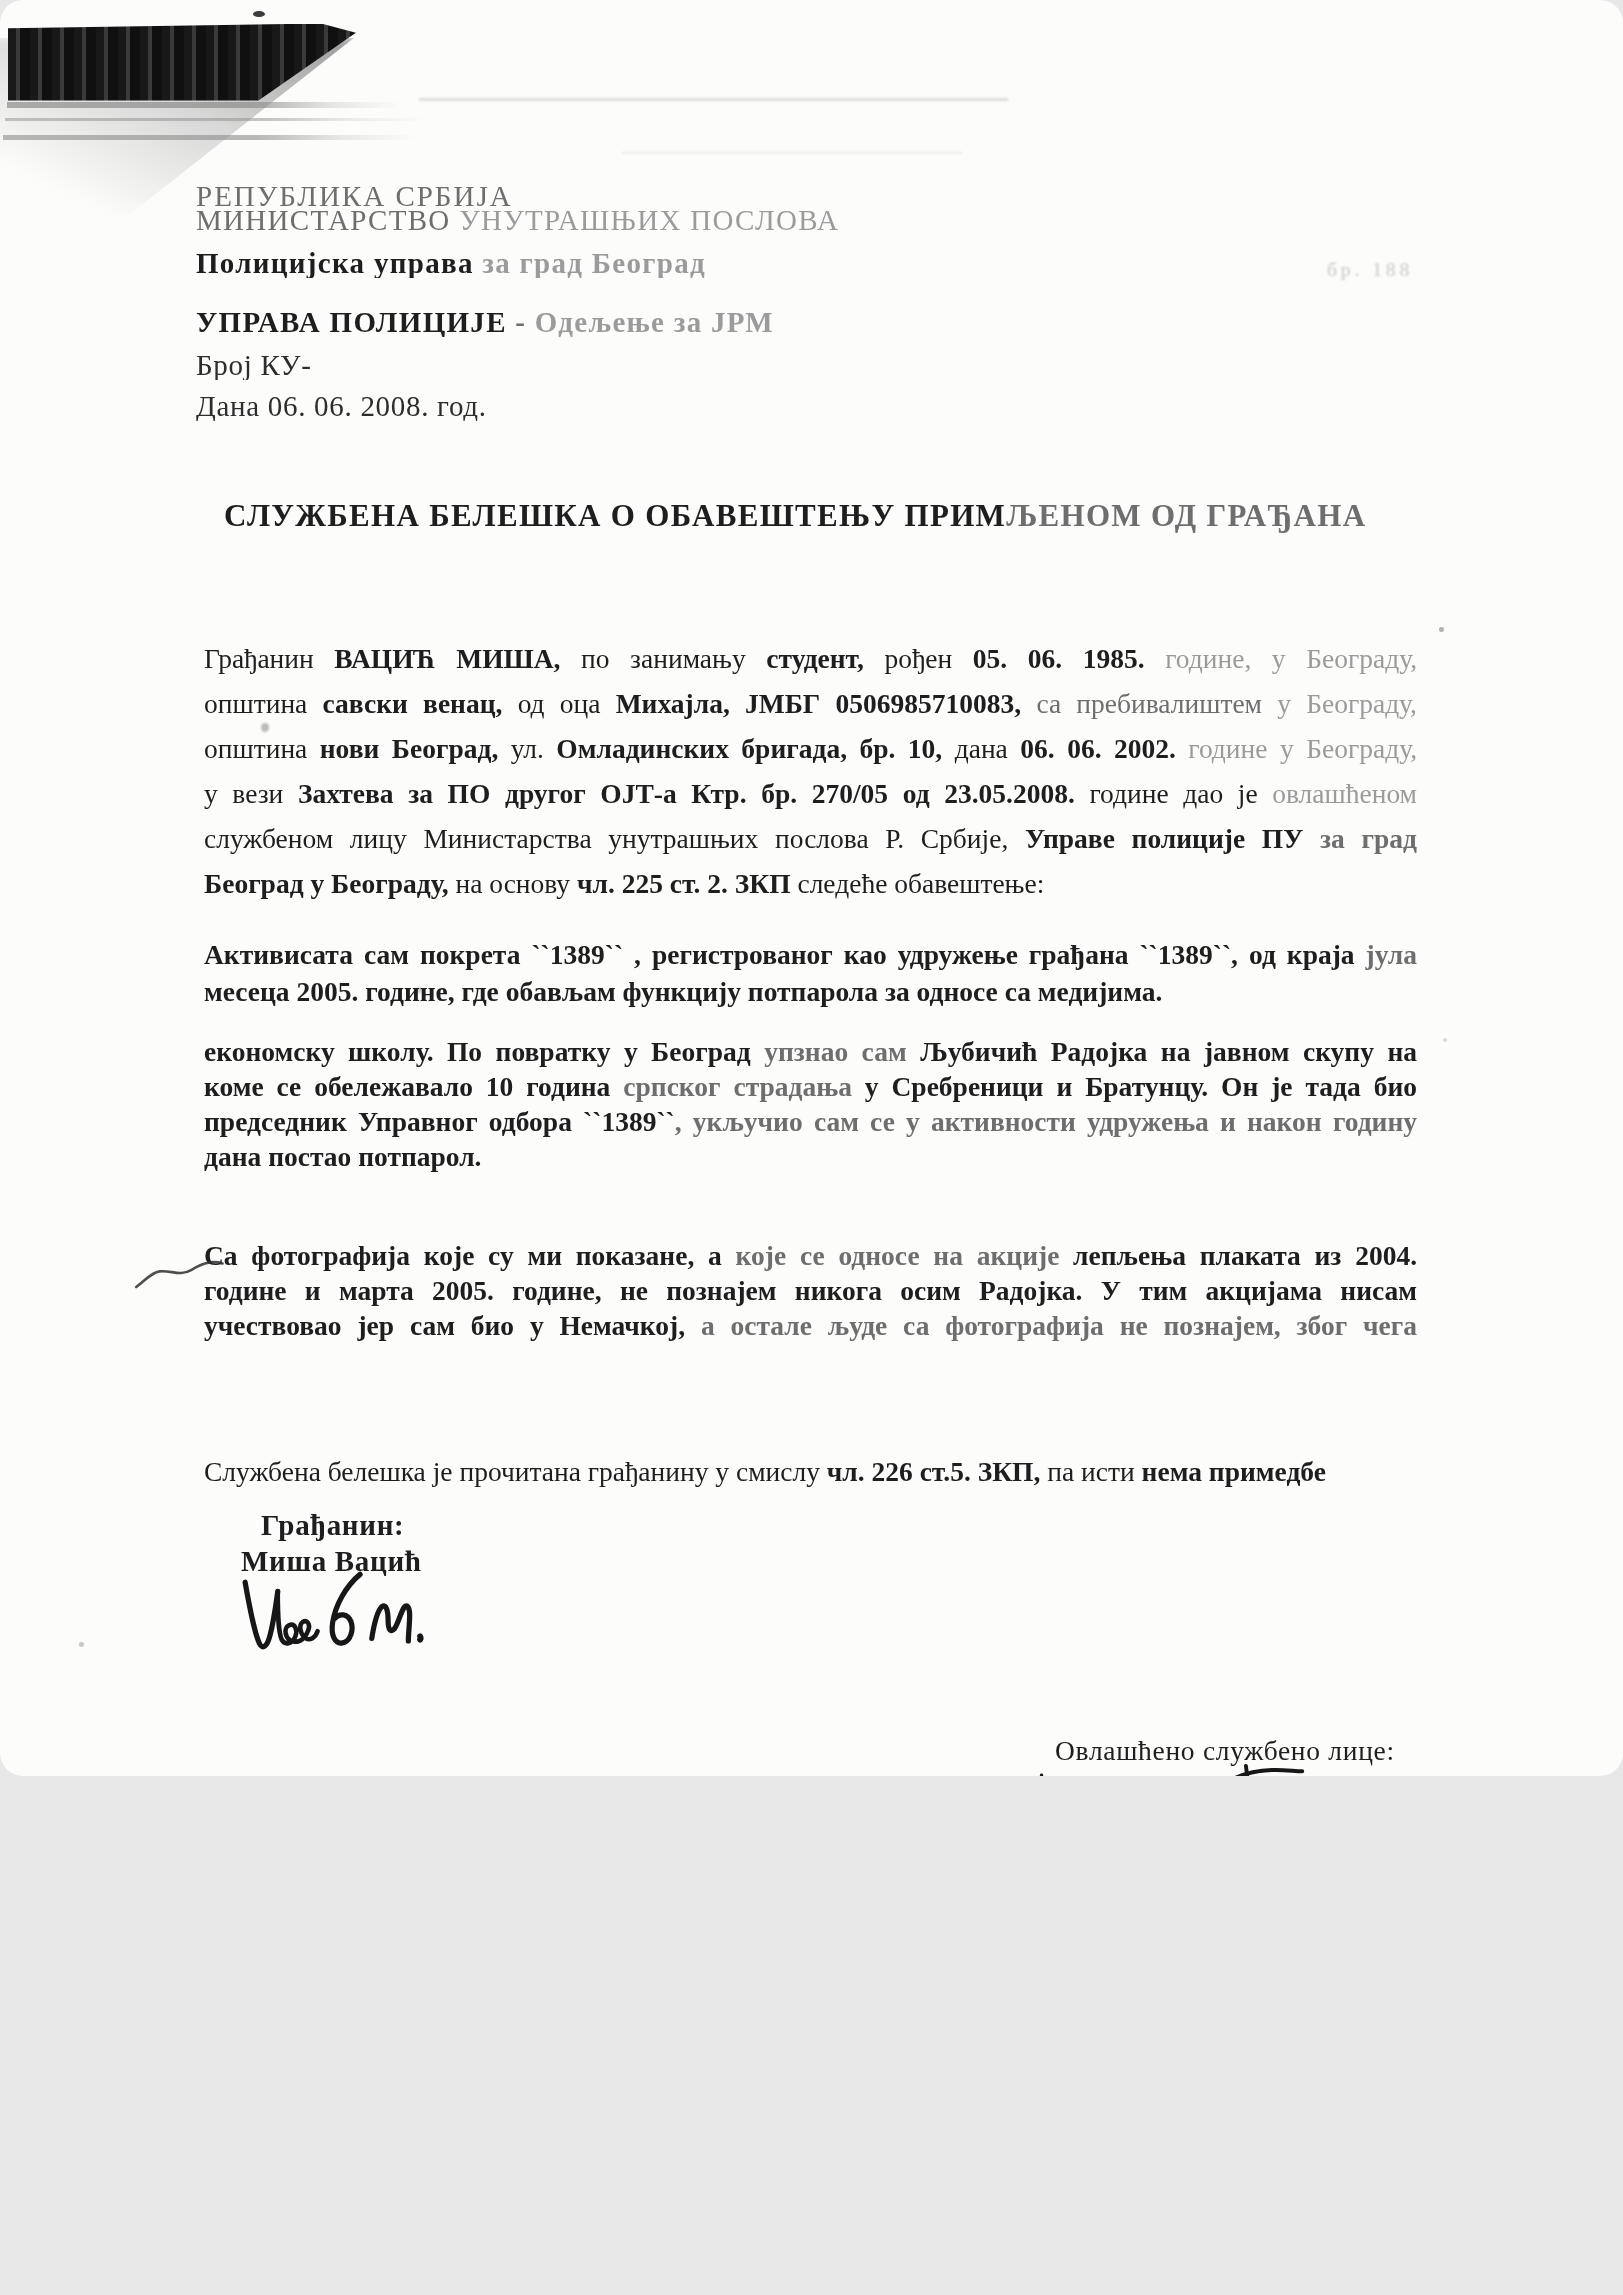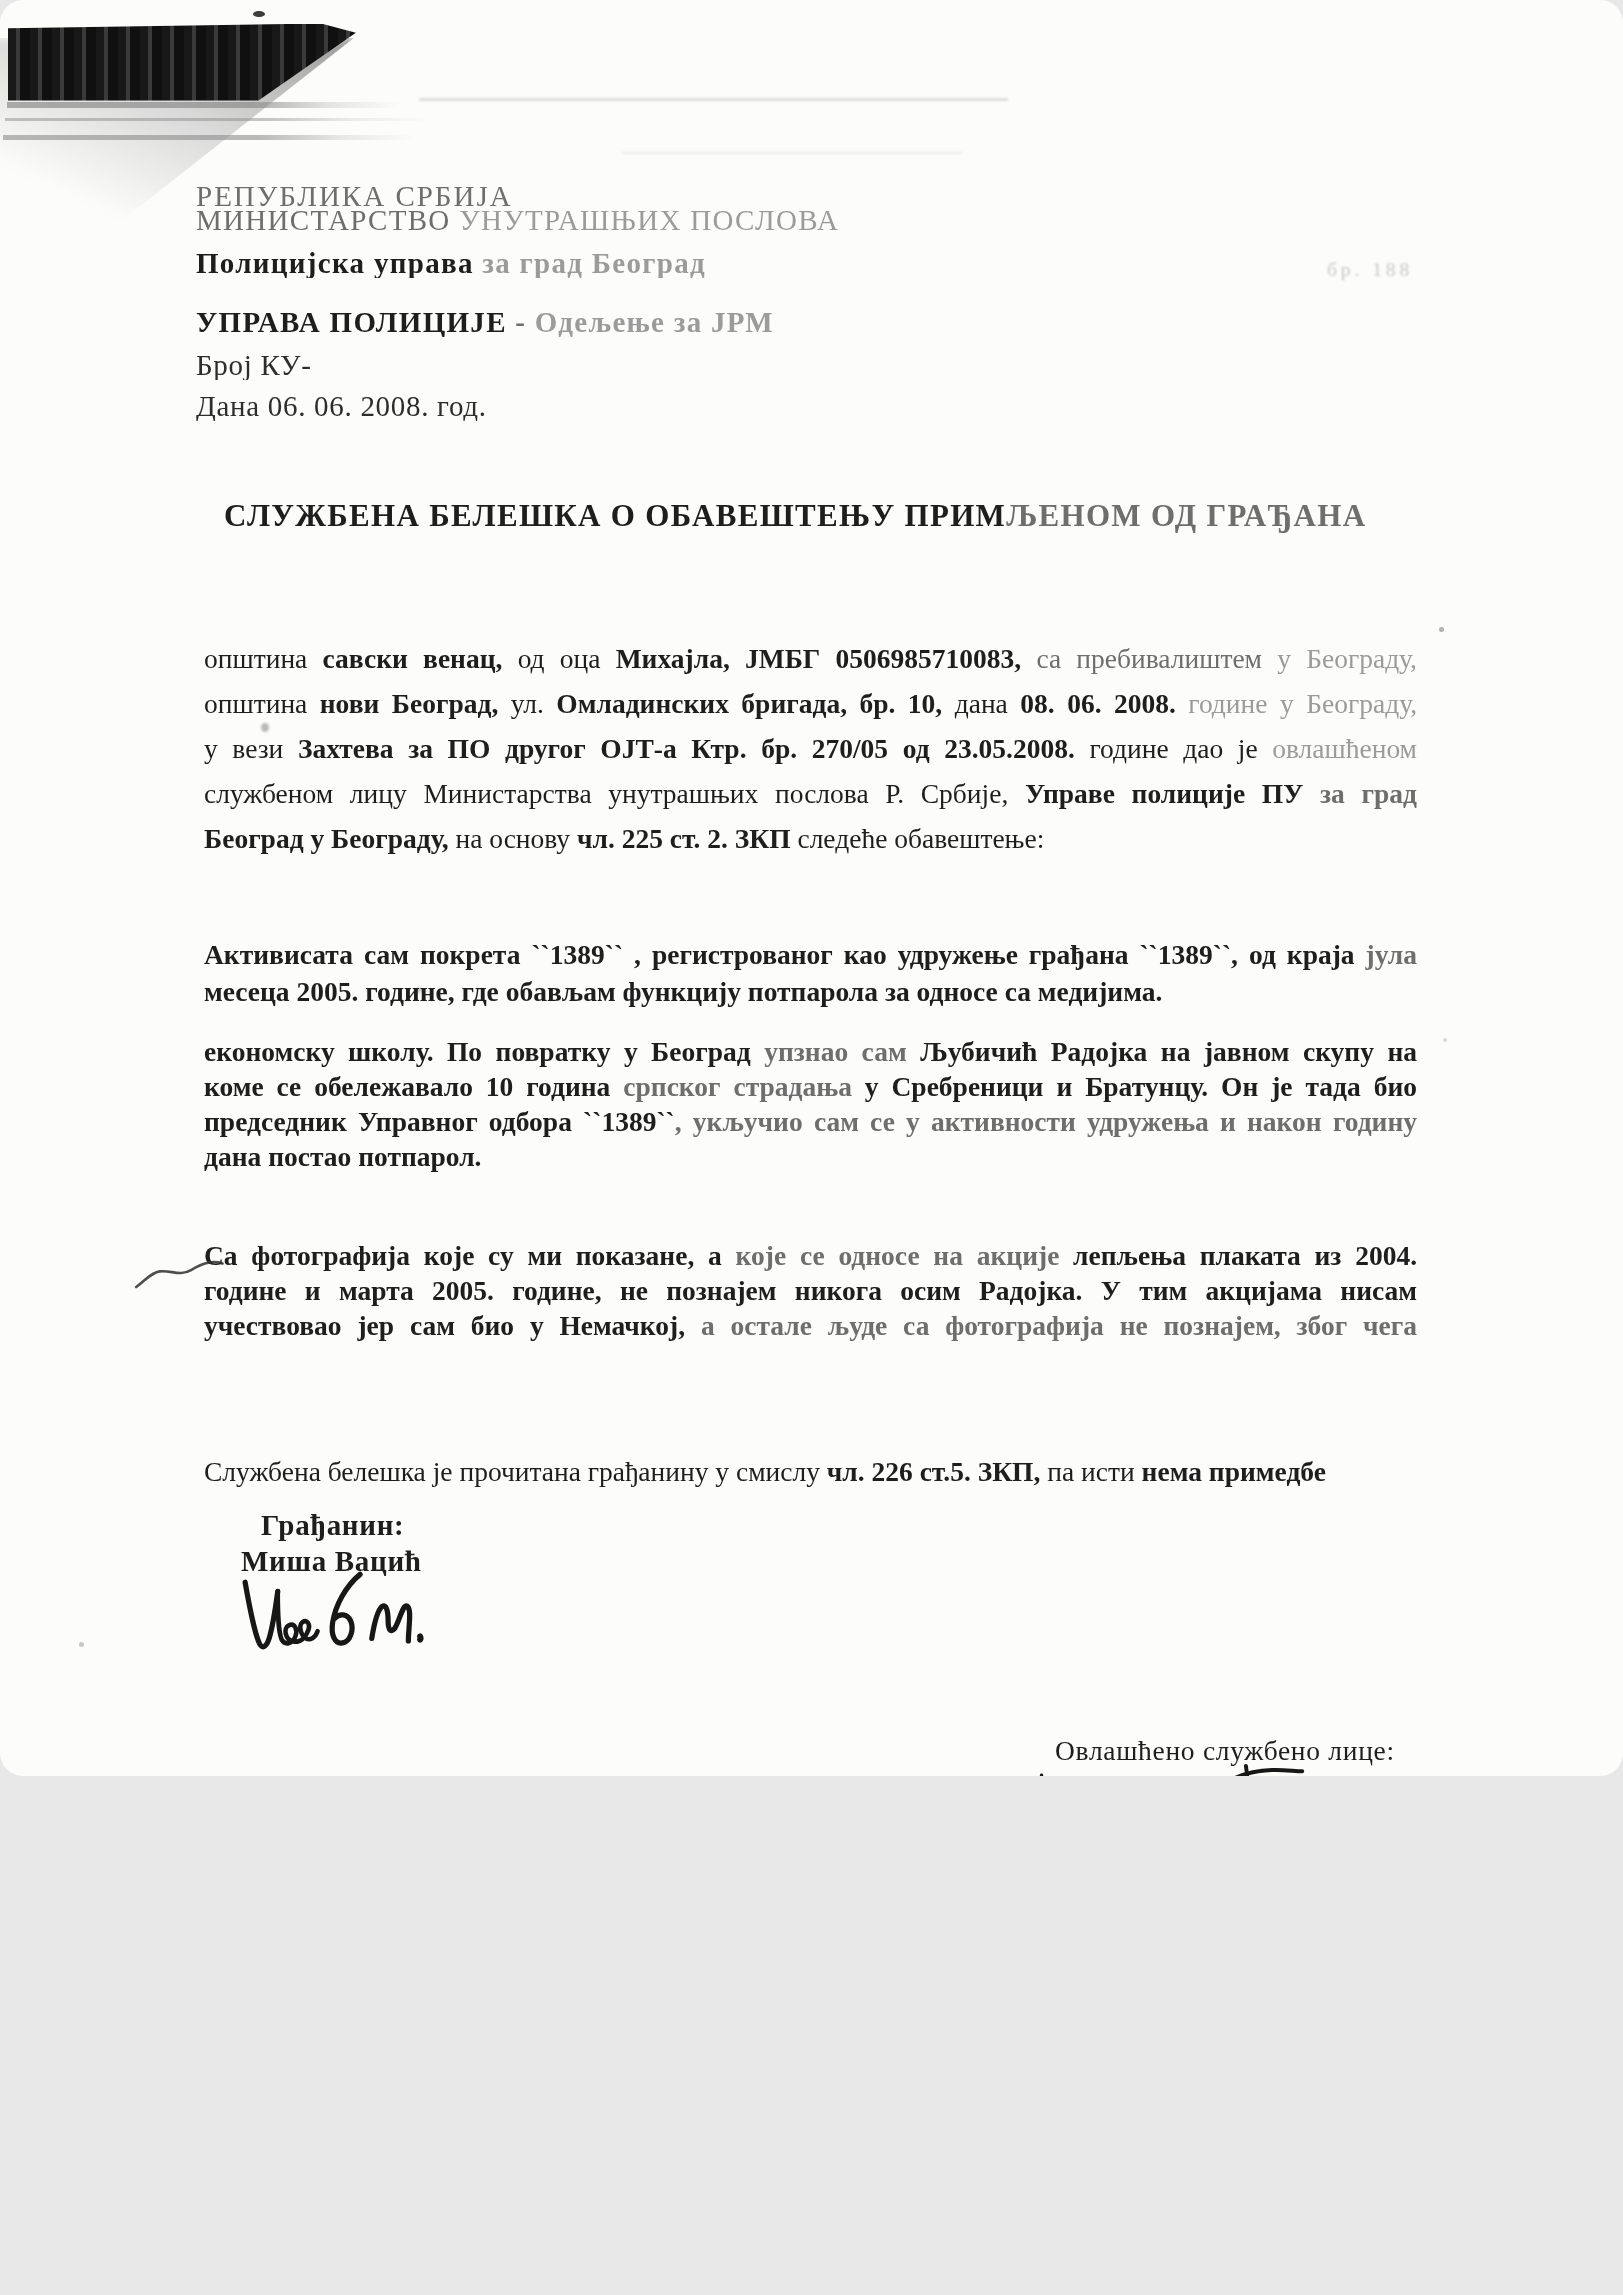--- a/index.html
+++ b/index.html
@@ -99,22 +99,23 @@
     <div class="hdr-line hl3 line"><span class="w-b">Полицијска управа</span><span class="w-b sh-l"> за град Београд</span></div>
     <div class="hdr-line hl4 line"><span class="w-b">УПРАВА ПОЛИЦИЈЕ</span><span class="w-b sh-m"> - </span><span class="w-b sh-l">Одељење за ЈРМ</span></div>
     <div class="hdr-line hl5 line"><span>Број КУ-</span></div>
     <div class="hdr-line hl6 line"><span>Дана 06. 06. 2008. год.</span></div>
   </header>
   <div class="stamp">бр. 188</div>
 
   <h1 class="title"><span class="w-b">СЛУЖБЕНА БЕЛЕШКА О ОБАВЕШТЕЊУ ПРИМ</span><span class="w-b sh-m">ЉЕНОМ ОД ГРАЂАНА</span></h1>
 
   <section class="para p1">
+    <div class="line jl"><span>Грађанин </span><span class="w-b">ВАЦИЋ МИША,</span><span> по занимању </span><span class="w-b">студент,</span><span> рођен </span><span class="w-b">05. 06. 1985.</span><span class="sh-l"> године, у Београду,</span></div>
     <div class="line jl"><span>општина </span><span class="w-b">савски венац,</span><span> од оца </span><span class="w-b">Михајла, ЈМБГ 0506985710083,</span><span class="sh-m"> са пребивалиштем</span><span class="sh-l"> у Београду,</span></div>
-    <div class="line jl"><span>општина </span><span class="w-b">нови Београд,</span><span> ул. </span><span class="w-b">Омладинских бригада, бр. 10,</span><span> дана </span><span class="w-b">08. 06. 2008.</span><span class="sh-l"> године у Београду,</span></div>
+    <div class="line jl"><span>општина </span><span class="w-b">нови Београд,</span><span> ул. </span><span class="w-b">Омладинских бригада, бр. 10,</span><span> дана </span><span class="w-b">06. 06. 2002.</span><span class="sh-l"> године у Београду,</span></div>
     <div class="line jl"><span>у вези </span><span class="w-b">Захтева за ПО другог ОЈТ-а Ктр. бр. 270/05 од 23.05.2008.</span><span> године дао је </span><span class="sh-l">овлашћеном</span></div>
     <div class="line jl"><span>службеном лицу Министарства унутрашњих послова Р. Србије, </span><span class="w-b">Управе полиције ПУ</span><span class="w-b sh-m"> за град</span></div>
     <div class="line"><span class="w-b">Београд  у Београду,</span><span> на основу </span><span class="w-b">чл. 225 ст. 2. ЗКП</span><span> следеће обавештење:</span></div>
   </section>
 
   <section class="para p2">
     <div class="line jl"><span class="w-b">Активисата сам покрета ``1389`` , регистрованог као удружење грађана ``1389``, од краја </span><span class="w-b sh-m">јула</span></div>
     <div class="line"><span class="w-b">месеца 2005. године, где обављам функцију потпарола за односе са медијима.</span></div>
   </section>
 

